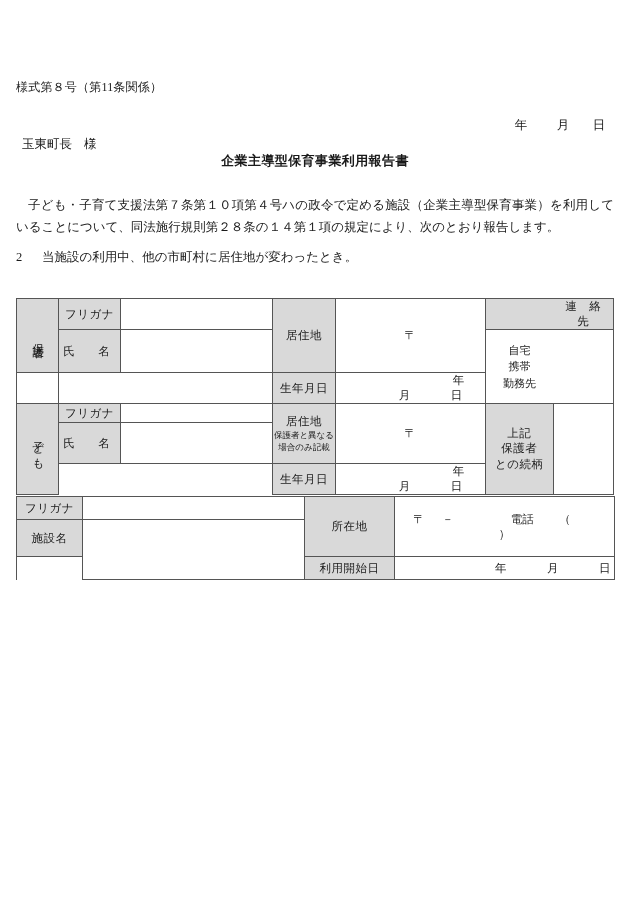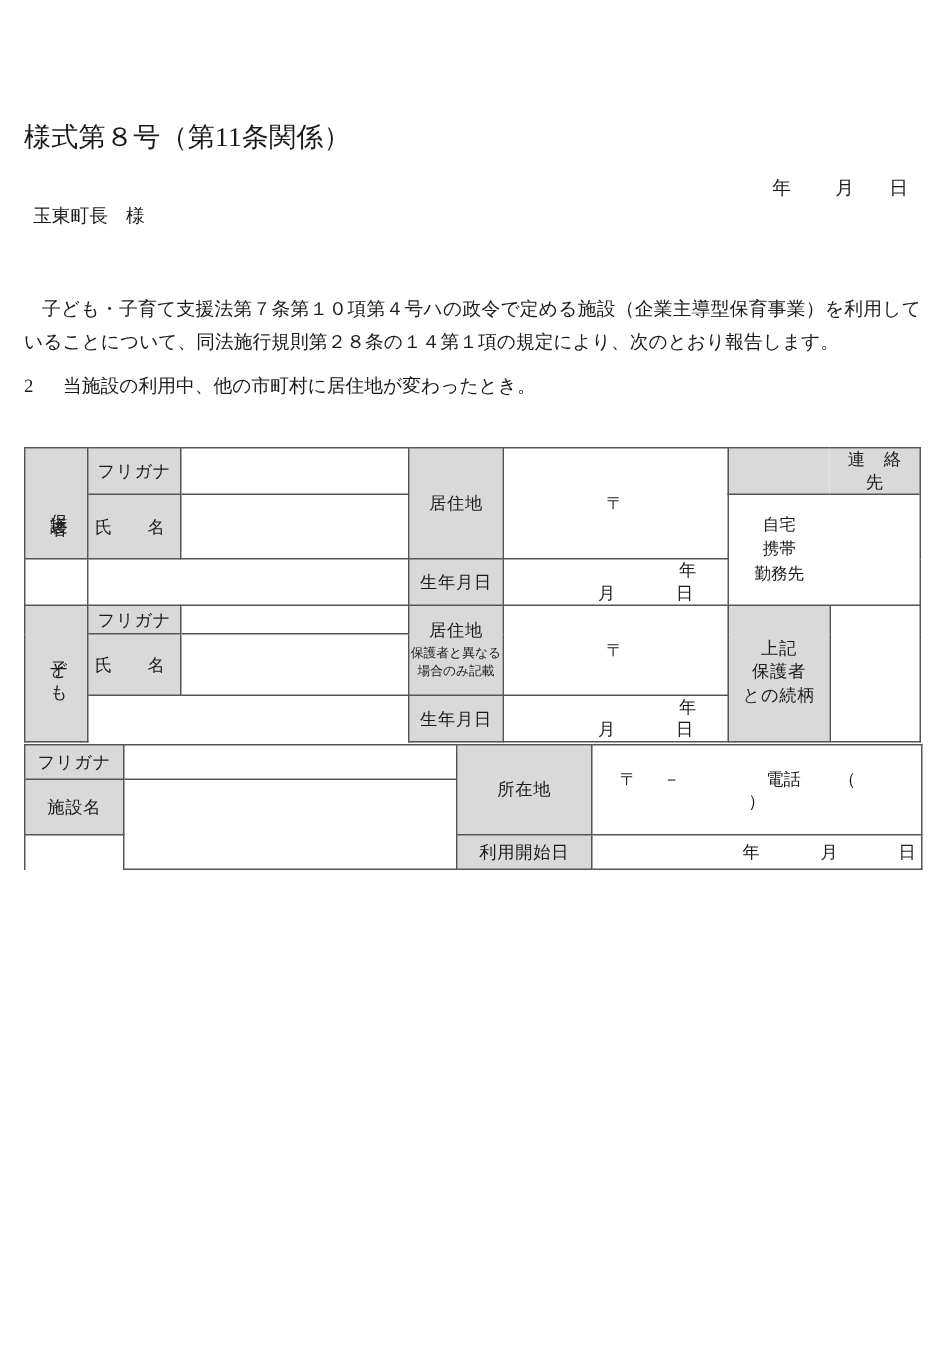--- a/index.html
+++ b/index.html
@@ -21,21 +21,21 @@
     left: 0; top: 0;
     width: 630px;
     height: 903px;
   }
 
   
   .form-no {
     position: absolute;
     left: 16px;
     top: 79px;
-    font-size: 18px;
+    font-size: 12px;
     letter-spacing: 0.2px;
     white-space: nowrap;
   }
   .date-line {
     position: absolute;
     right: 16px;
     top: 117px;
     font-size: 12.5px;
     white-space: nowrap;
   }
@@ -65,20 +65,21 @@
   
   .lead {
     position: absolute;
     left: 16px;
     top: 196px;
     width: 598px;
     font-size: 12.5px;
     line-height: 1.75;
     text-align: justify;
     text-indent: 12px;
+    font-family: Liberation Mono, monospace;
   }
   .items {
     position: absolute;
     left: 16px;
     top: 248px;
     width: 598px;
     font-size: 12.5px;
     line-height: 1.55;
   }
   .item-row { white-space: nowrap; }
@@ -168,20 +169,21 @@
   <div class="form-no">様式第８号（第11条関係）</div>
 
   <div class="date-line">
     <span class="seg">年</span><span class="seg">月</span><span class="seg">日</span>
   </div>
 
   <div class="addressee">
     <span>玉東町長</span><span class="sama">様</span>
   </div>
 
+  <div class="doc-title">企業主導型保育事業利用報告書</div>
 
   <div class="lead">子ども・子育て支援法第７条第１０項第４号ハの政令で定める施設（企業主導型保育事業）を利用していることについて、同法施行規則第２８条の１４第１項の規定により、次のとおり報告します。</div>
 
   <div class="items">
     <div class="item-row">
       <span class="num">2</span><span>当施設の利用中、他の市町村に居住地が変わったとき。</span>
     </div>
   </div>
 
   <table class="tbl" style="left:16px; top:298px; width:598px;">

